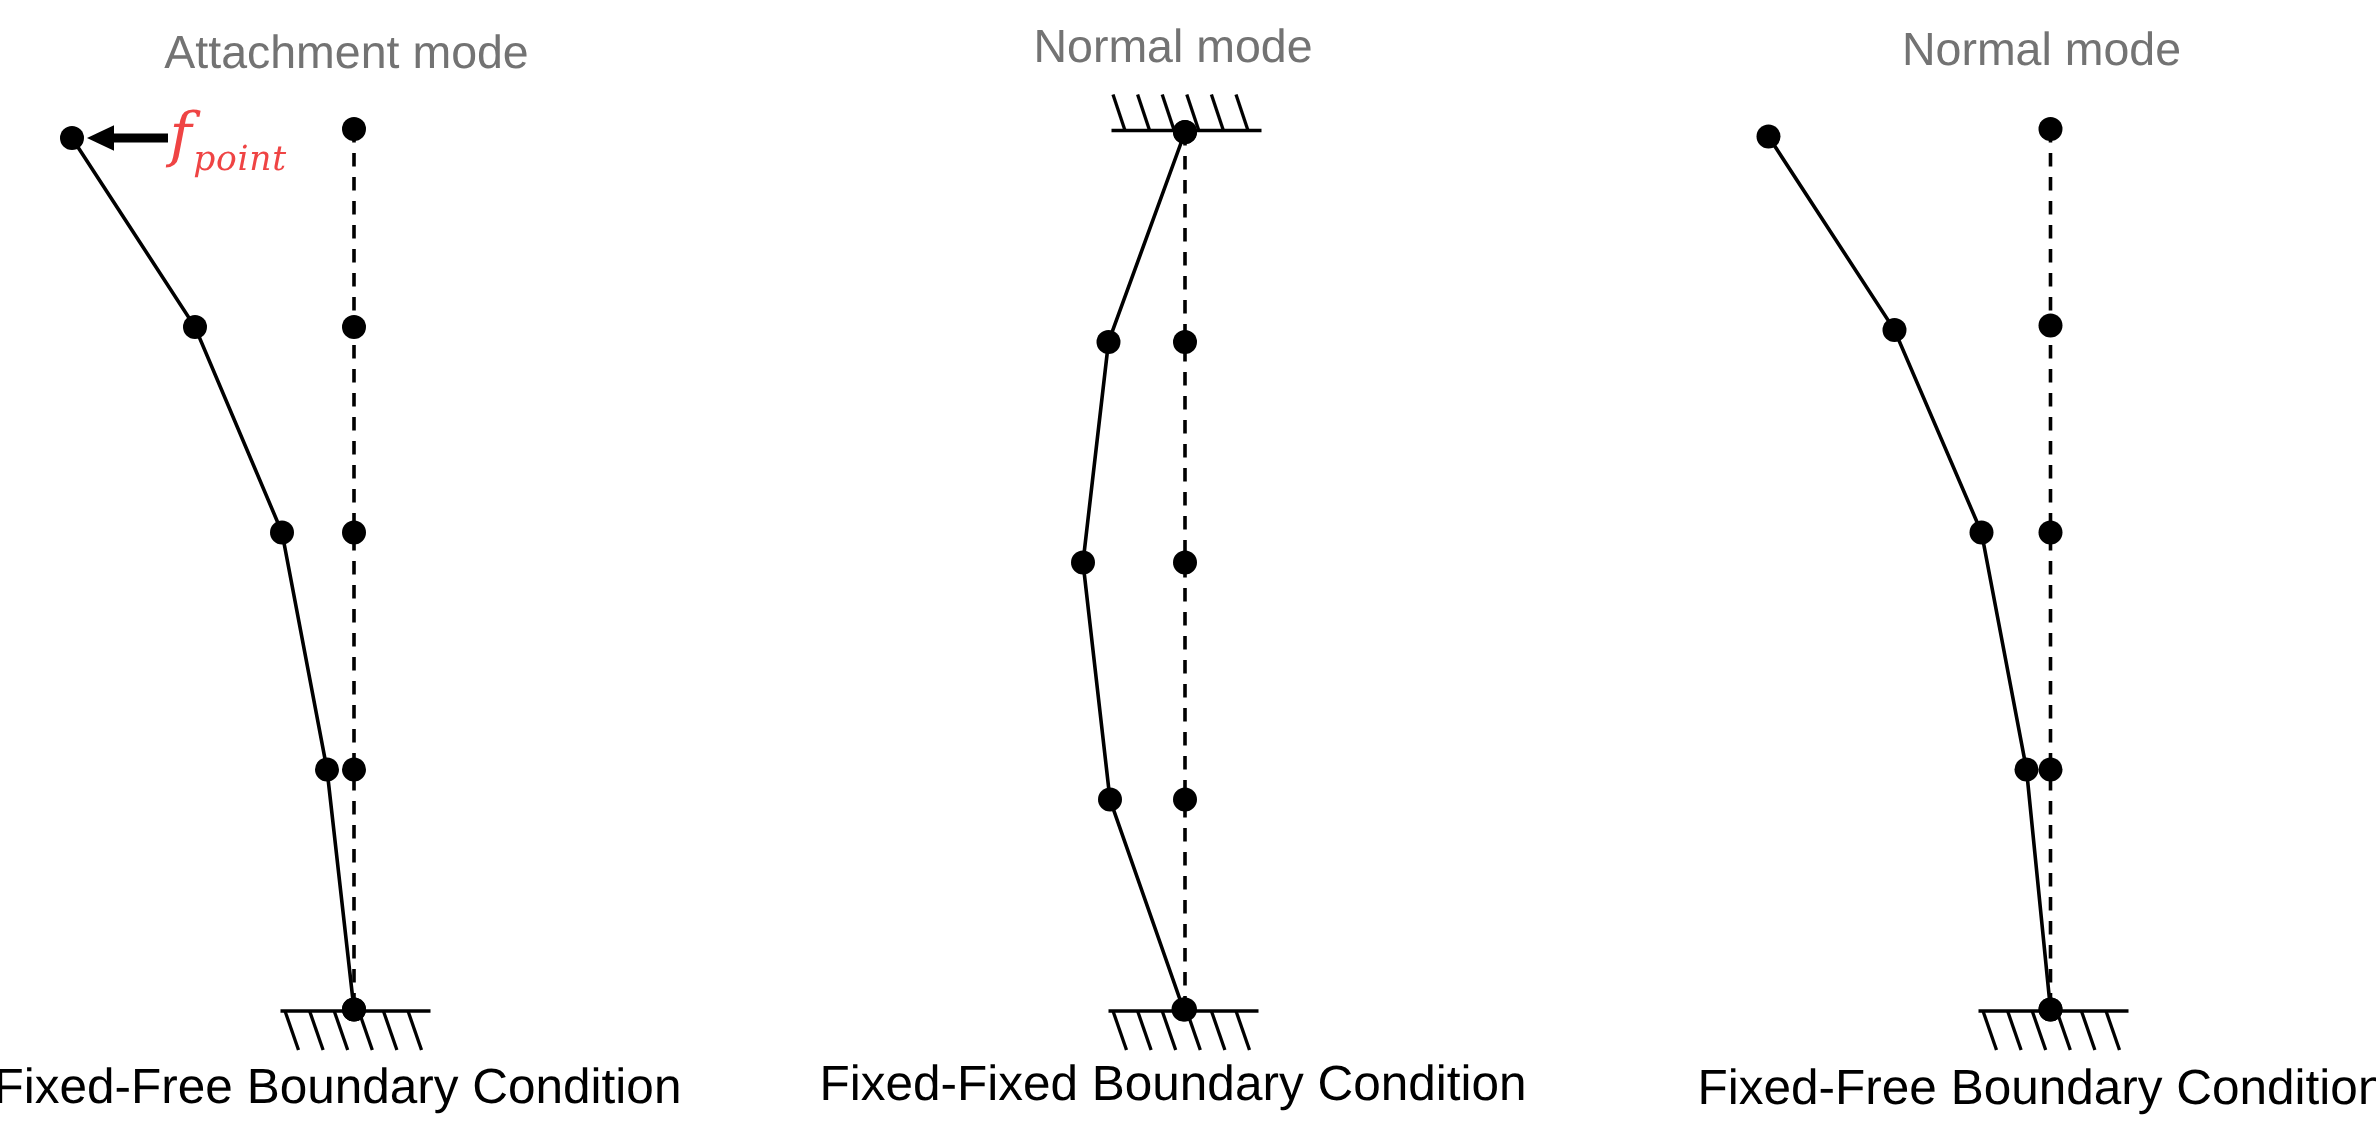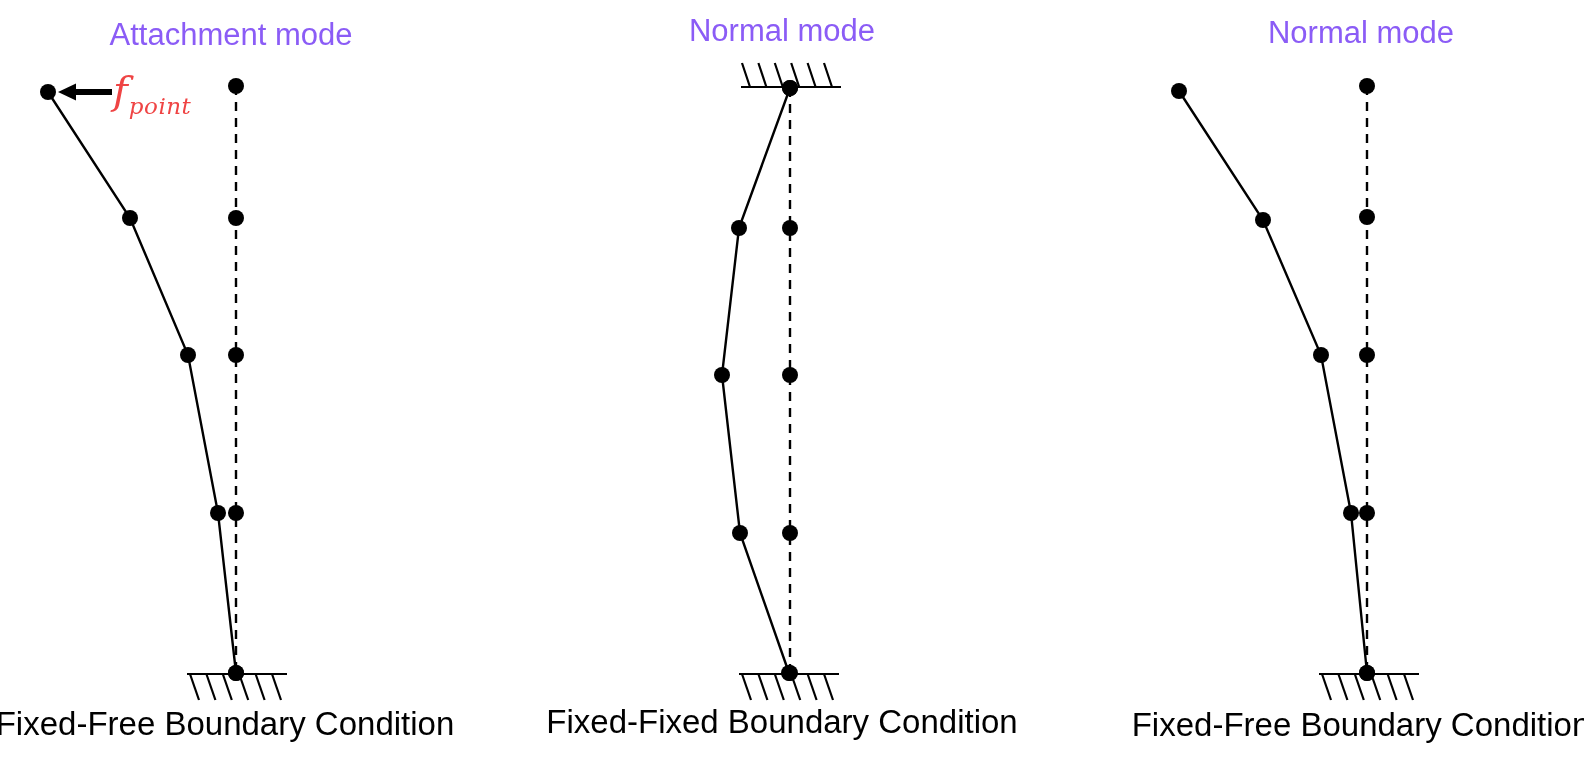--- a/index.html
+++ b/index.html
@@ -4,21 +4,21 @@
 <style>
   html,body{margin:0;padding:0;}
   body{
     width:1584px;height:759px;background:#ffffff;position:relative;overflow:hidden;
     font-family:"Liberation Sans",sans-serif;color:#000;
   }
   .stage{position:absolute;left:0;top:0;width:1584px;height:759px;}
   .canvas{position:absolute;left:0;top:0;}
   .title{
     position:absolute;transform:translateX(-50%);
-    font-size:31px;line-height:1.25;white-space:nowrap;color:#8b5cf6;
+    font-size:31px;line-height:1.25;white-space:nowrap;color:#737373;
   }
   .blabel{
     position:absolute;transform:translateX(-50%);
     font-size:33px;line-height:1.15;white-space:nowrap;color:#000;
   }
   .force-label{
     position:absolute;font-family:"DejaVu Serif",serif;font-style:italic;
     line-height:1;white-space:nowrap;color:#ef4444;
   }
   .fmain{font-size:40px;}

